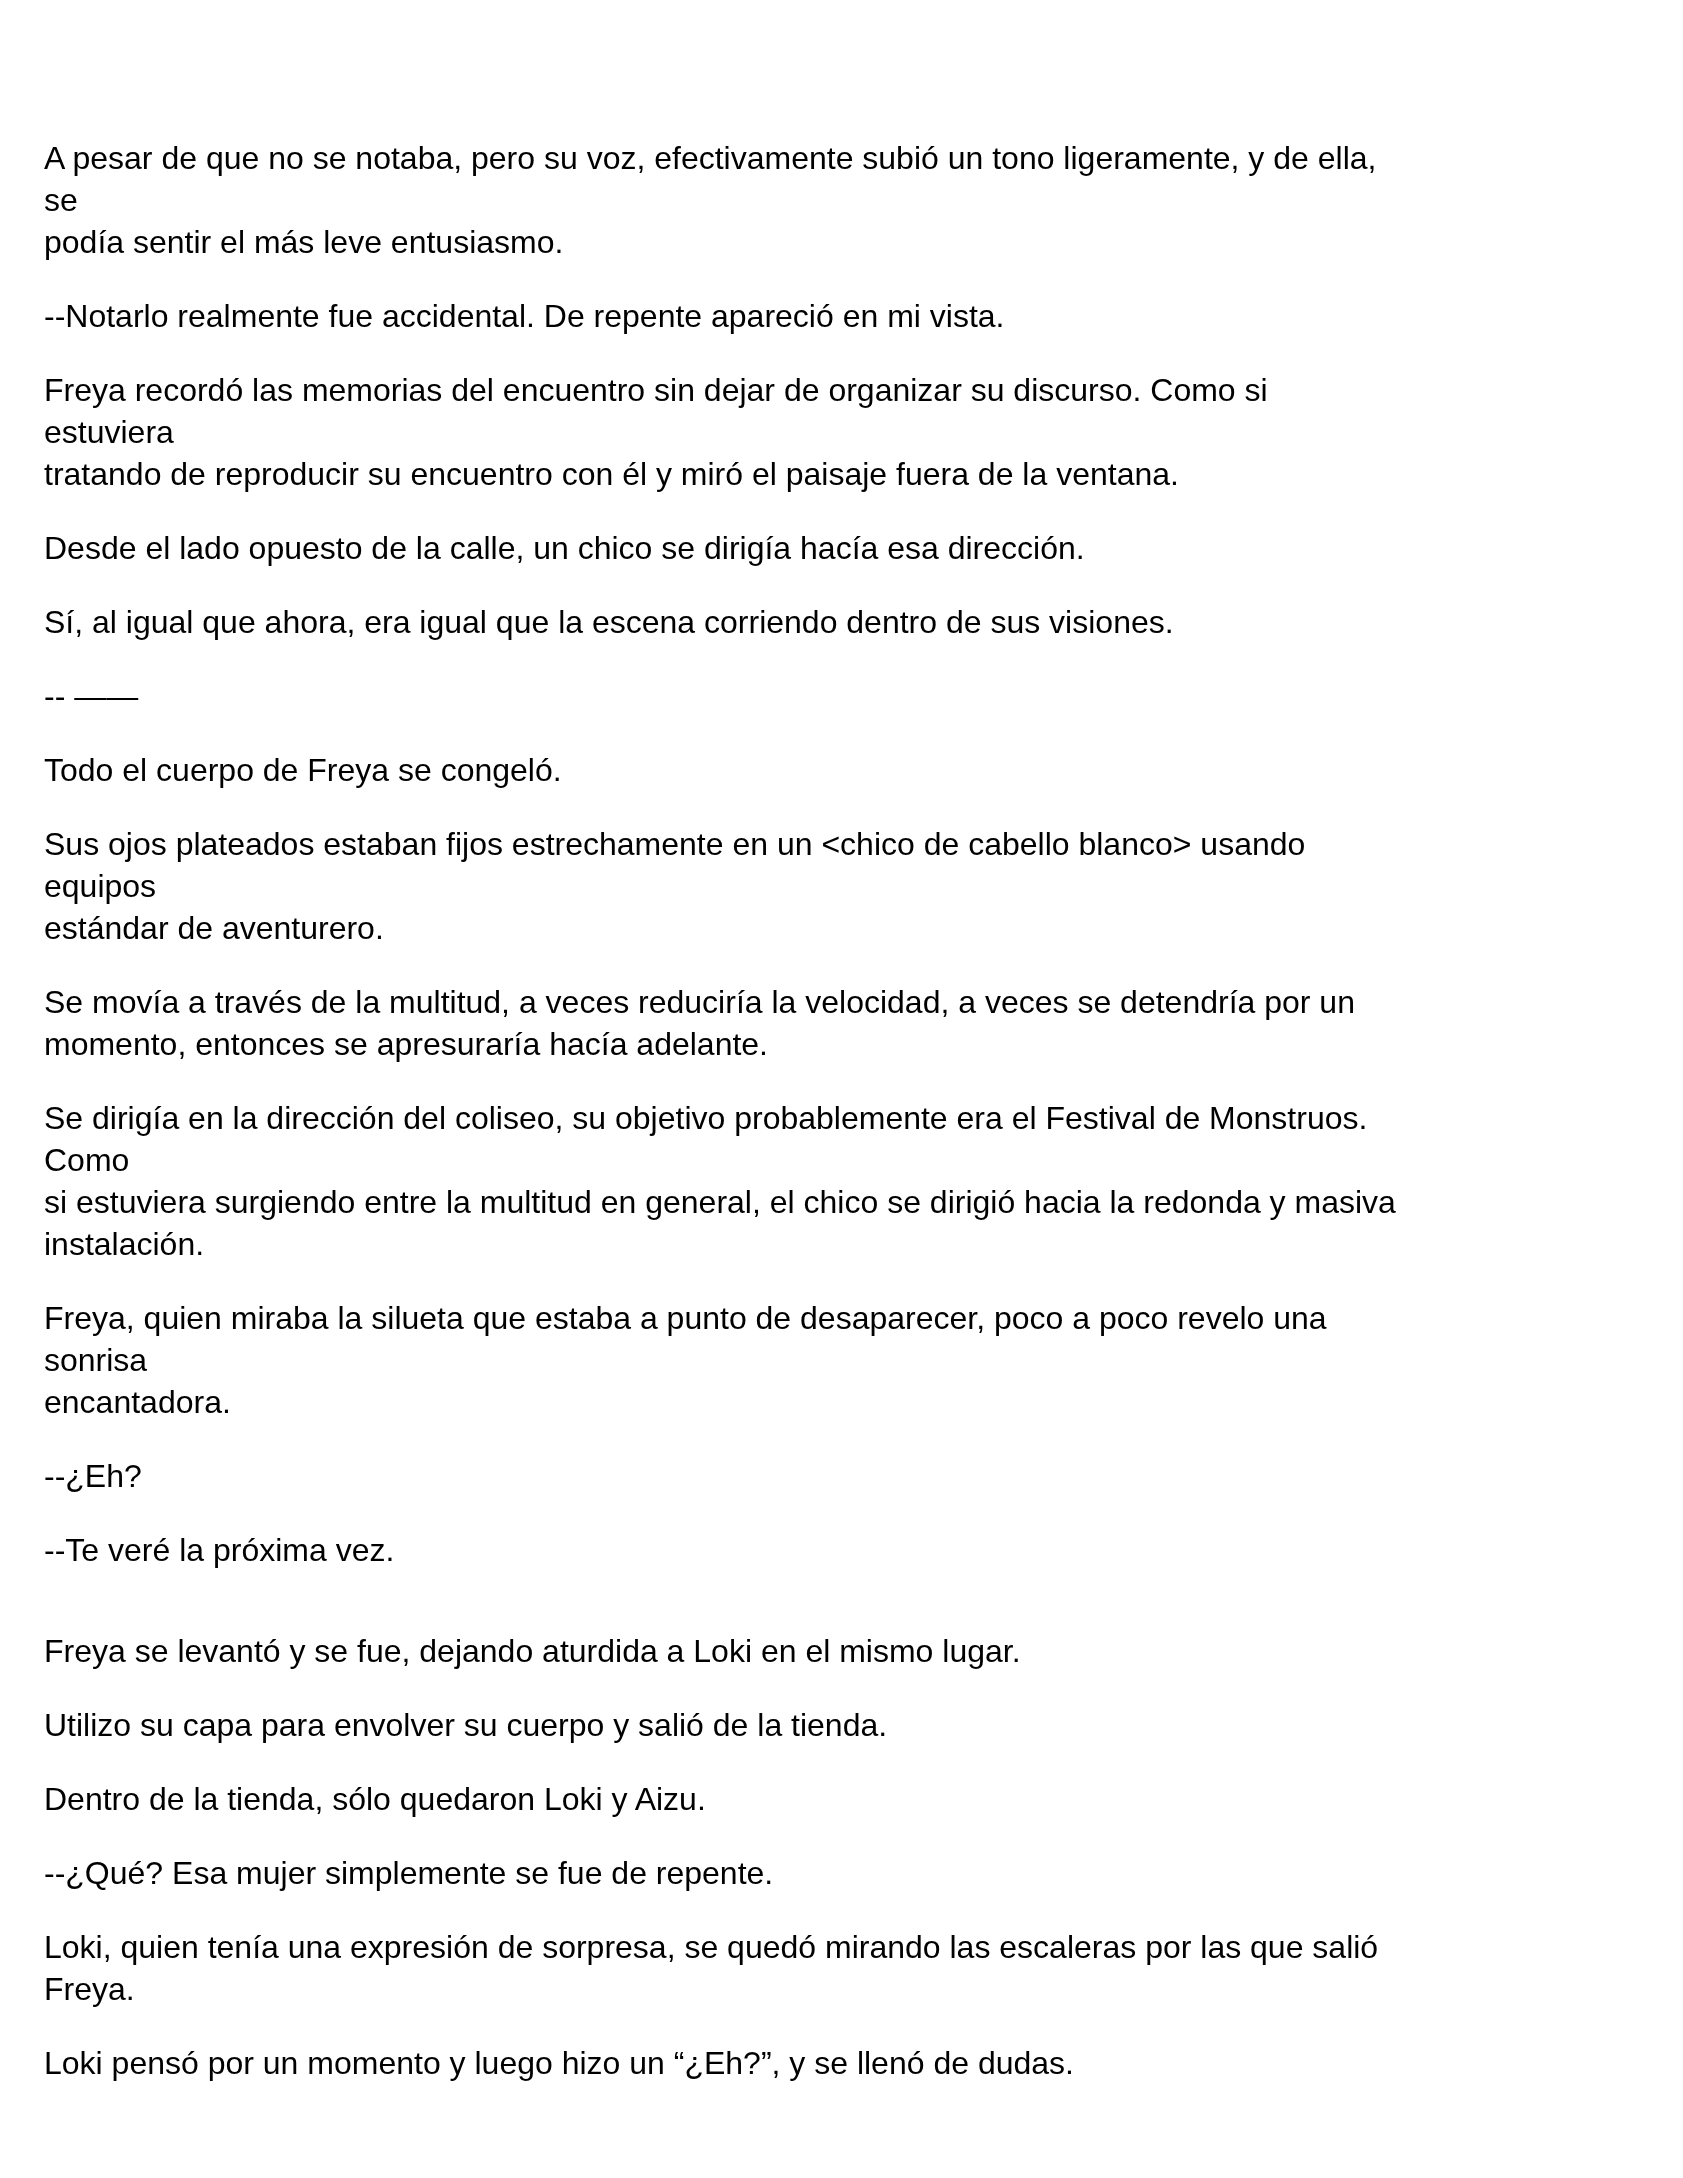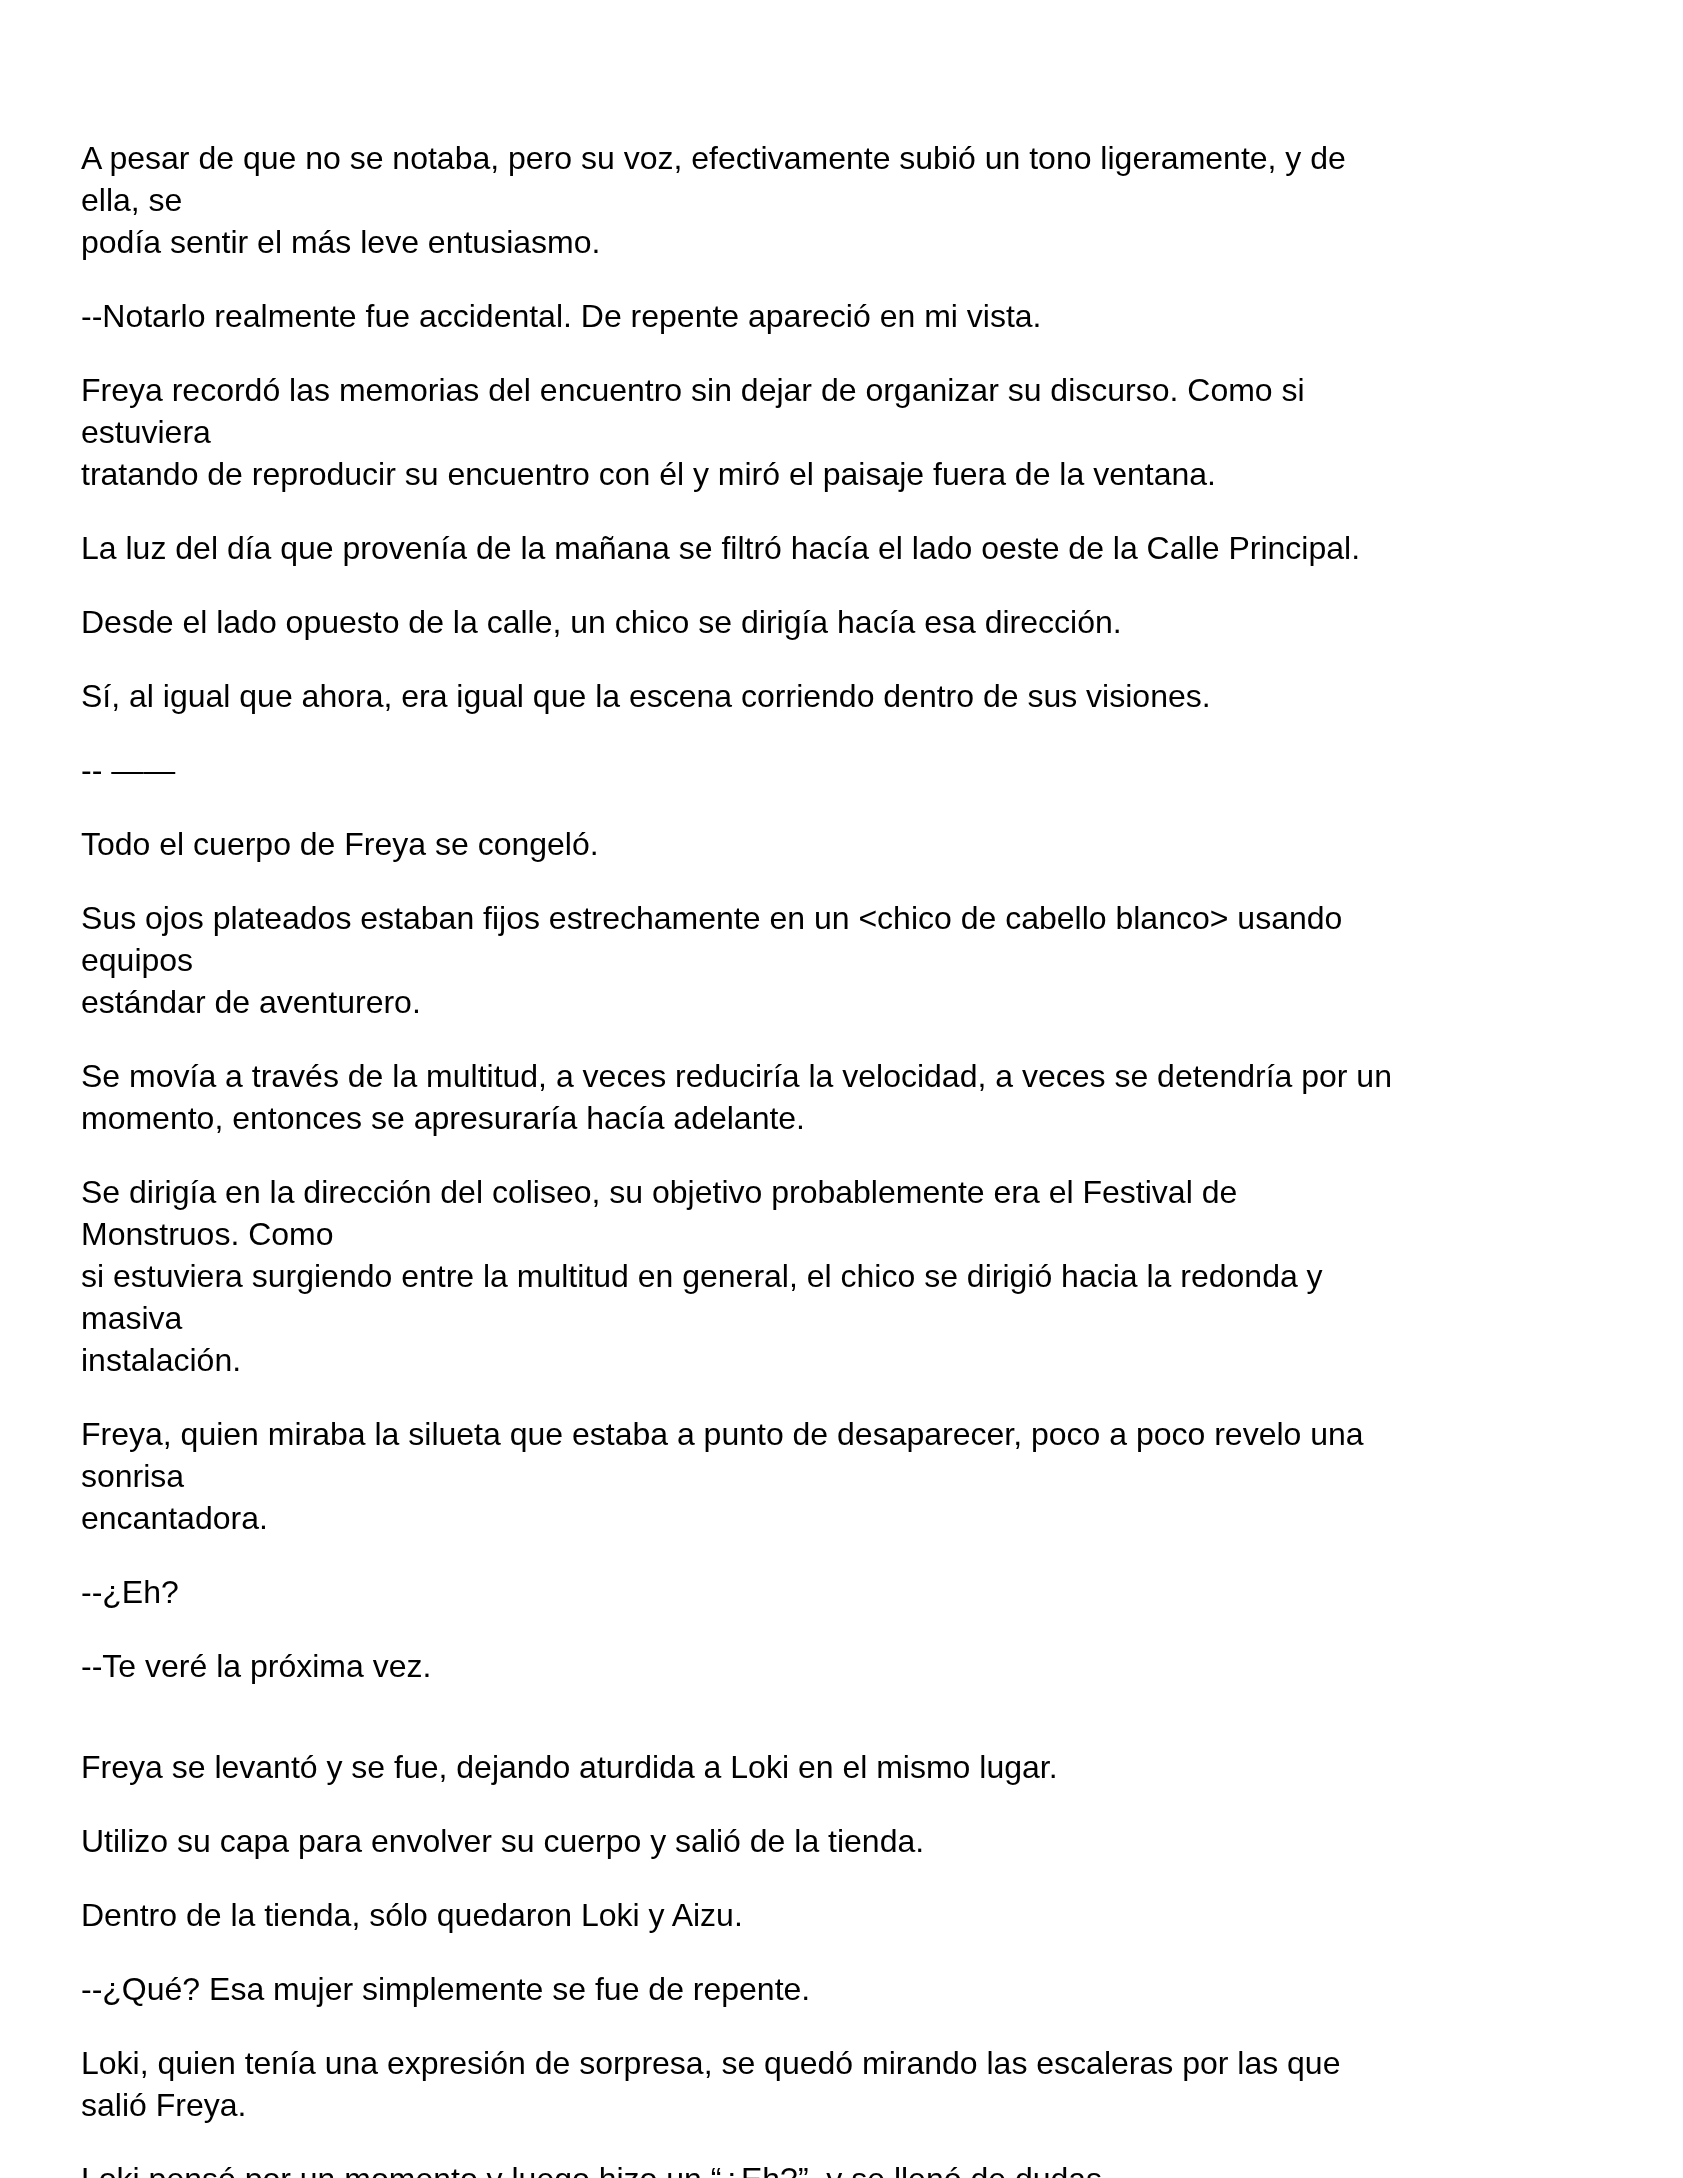--- a/index.html
+++ b/index.html
@@ -14,21 +14,21 @@
     font-family: "Liberation Sans", sans-serif;
   }
   .page {
     position: absolute;
     top: 0;
     left: 0;
     width: 1463px;
     height: 2178px;
     background: #ffffff;
     box-sizing: border-box;
-    padding: 137px 59px 0 81px;
+    padding: 137px 59px 0 44px;
     overflow: hidden;
   }
   .doc p {
     margin: 0 0 32px 0;
     max-width: 1495px;
     font-size: 32px;
     line-height: 42px;
     color: #000000;
     white-space: pre-line;
     letter-spacing: 0;
@@ -40,21 +40,20 @@
 </head>
 <body>
 
 <div class="page">
   <div class="doc">
     <p>A pesar de que no se notaba, pero su voz, efectivamente subió un tono ligeramente, y de ella, se
 podía sentir el más leve entusiasmo.</p>
     <p>--Notarlo realmente fue accidental. De repente apareció en mi vista.</p>
     <p>Freya recordó las memorias del encuentro sin dejar de organizar su discurso. Como si estuviera
 tratando de reproducir su encuentro con él y miró el paisaje fuera de la ventana.</p>
-    <p>La luz del día que provenía de la mañana se filtró hacía el lado oeste de la Calle Principal.</p>
     <p>Desde el lado opuesto de la calle, un chico se dirigía hacía esa dirección.</p>
     <p>Sí, al igual que ahora, era igual que la escena corriendo dentro de sus visiones.</p>
     <p>-- ——</p>
     <p>Todo el cuerpo de Freya se congeló.</p>
     <p>Sus ojos plateados estaban fijos estrechamente en un &lt;chico de cabello blanco&gt; usando equipos
 estándar de aventurero.</p>
     <p>Se movía a través de la multitud, a veces reduciría la velocidad, a veces se detendría por un
 momento, entonces se apresuraría hacía adelante.</p>
     <p>Se dirigía en la dirección del coliseo, su objetivo probablemente era el Festival de Monstruos. Como
 si estuviera surgiendo entre la multitud en general, el chico se dirigió hacia la redonda y masiva

